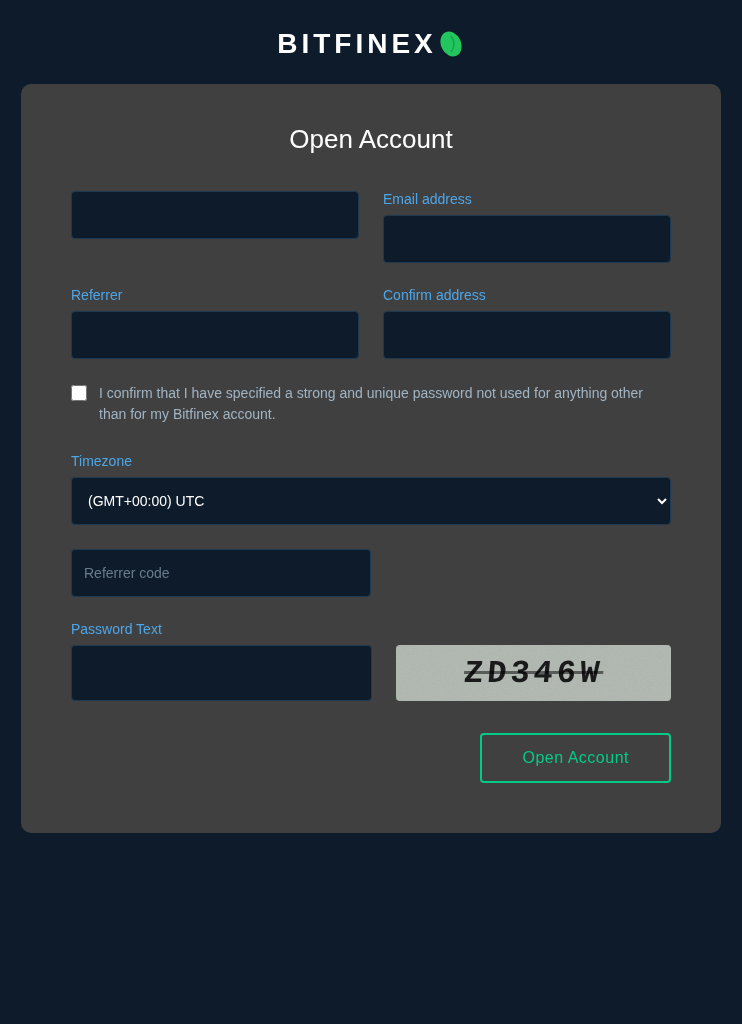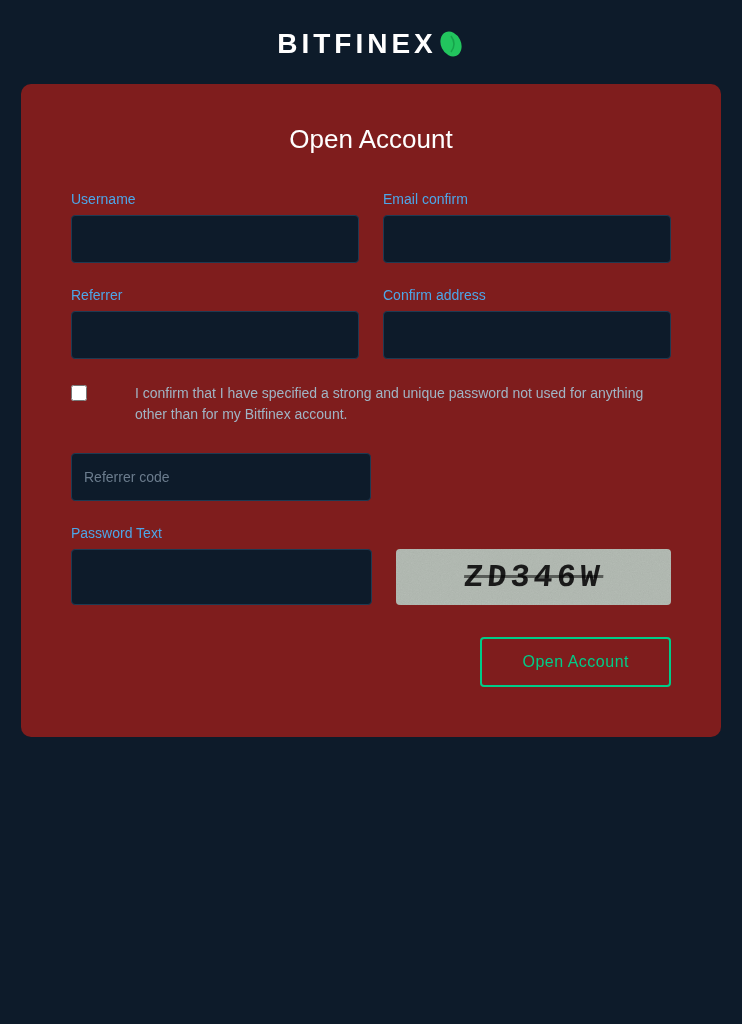--- a/index.html
+++ b/index.html
@@ -32,21 +32,21 @@
       letter-spacing: 4px;
       color: #ffffff;
     }
 
     .logo-leaf {
       width: 28px;
       height: 28px;
     }
 
     .card {
-      background-color: #7f1d1d;
+      background-color: #404040;
       border-radius: 10px;
       padding: 40px 50px 50px 50px;
       width: 700px;
       margin-bottom: 40px;
     }
 
     .card-title {
       text-align: center;
       font-size: 26px;
       font-weight: 400;
@@ -100,21 +100,20 @@
       accent-color: #4da6e8;
       background-color: #0d1b2a;
       border: 1px solid #6b7c8d;
       cursor: pointer;
     }
 
     .checkbox-label {
       font-size: 14px;
       color: #a0b4c4;
       line-height: 1.5;
-      margin-left: 36px;
     }
 
     .timezone-section {
       margin-bottom: 24px;
     }
 
     .timezone-label {
       font-size: 14px;
       color: #4da6e8;
       margin-bottom: 8px;
@@ -241,25 +240,24 @@
     <path d="M14 6 Q20 14 14 22" stroke="#16a34a" stroke-width="1.5" fill="none"></path>
   </svg>
 </div>
 
 <div class="card">
 
   <h1 class="card-title">Open Account</h1>
 
   <div class="form-row">
     <div class="form-group">
-      <label class="form-label">Username</label>
       <input class="form-input" type="text" style="">
     </div>
     <div class="form-group">
-      <label class="form-label">Email confirm</label>
+      <label class="form-label">Email address</label>
       <input class="form-input" type="email" style="">
     </div>
   </div>
 
   <div class="form-row">
     <div class="form-group">
       <label class="form-label">Referrer</label>
       <input class="form-input" type="password" style="">
     </div>
     <div class="form-group">
@@ -267,20 +265,27 @@
       <input class="form-input" type="password" style="">
     </div>
   </div>
 
   <div class="checkbox-row">
     <input class="checkbox-input" type="checkbox" style="">
     <span class="checkbox-label">I confirm that I have specified a strong and unique password not used for anything other than for my Bitfinex account.</span>
   </div>
 
   <div class="timezone-section">
+    <div class="timezone-label">Timezone</div>
+    <select class="timezone-select">
+      <option>(GMT+00:00) UTC</option>
+      <option>(GMT-05:00) EST</option>
+      <option>(GMT+01:00) CET</option>
+      <option>(GMT+08:00) CST</option>
+    </select>
   </div>
 
   <div class="referrer-section">
     <input class="referrer-input" type="text" placeholder="Referrer code" style="">
   </div>
 
   <div class="captcha-section">
     <div class="captcha-label">Password Text</div>
     <div class="captcha-row">
       <input class="captcha-input" type="text" style="">

